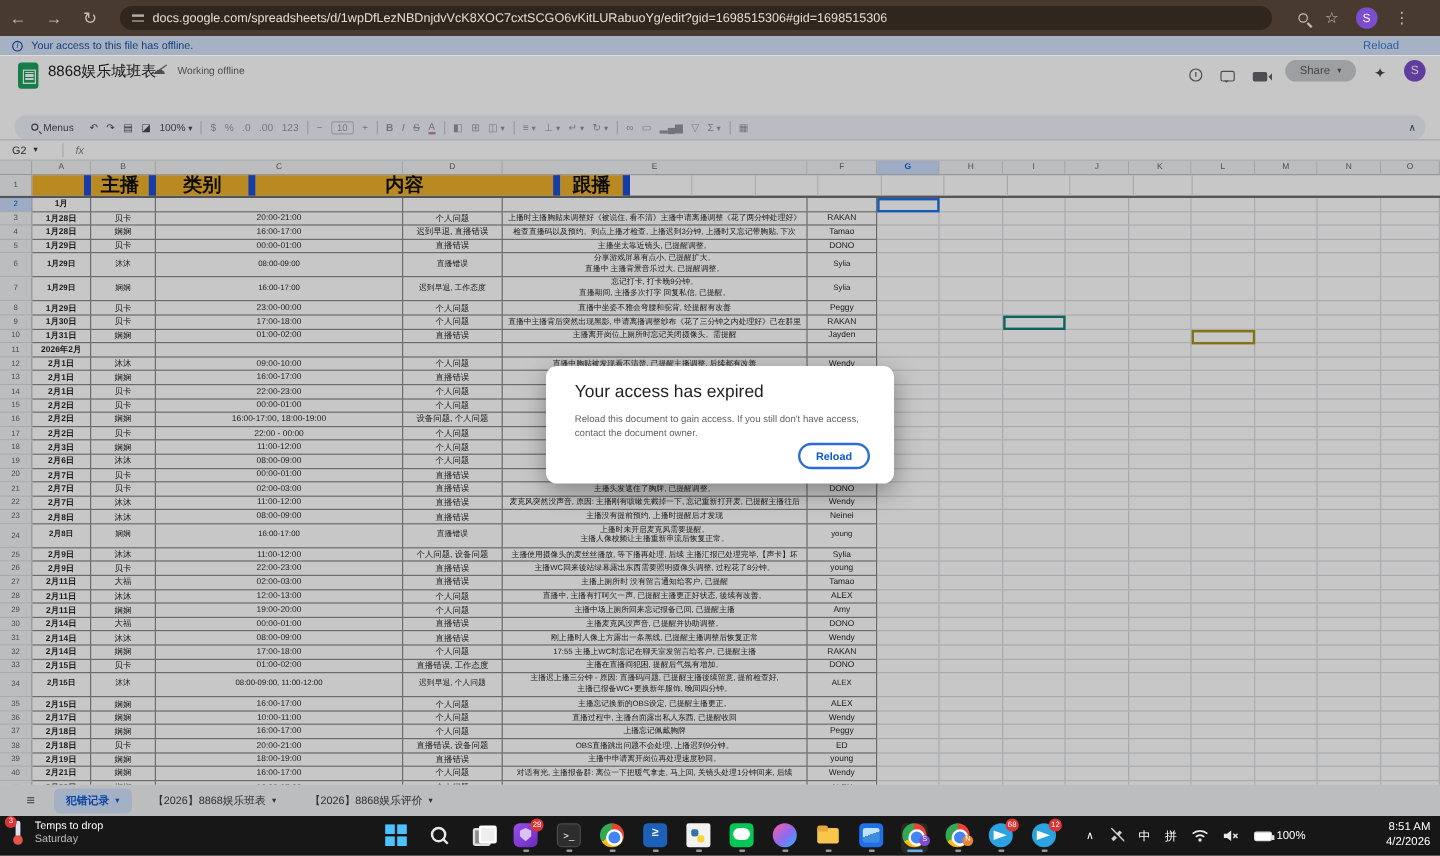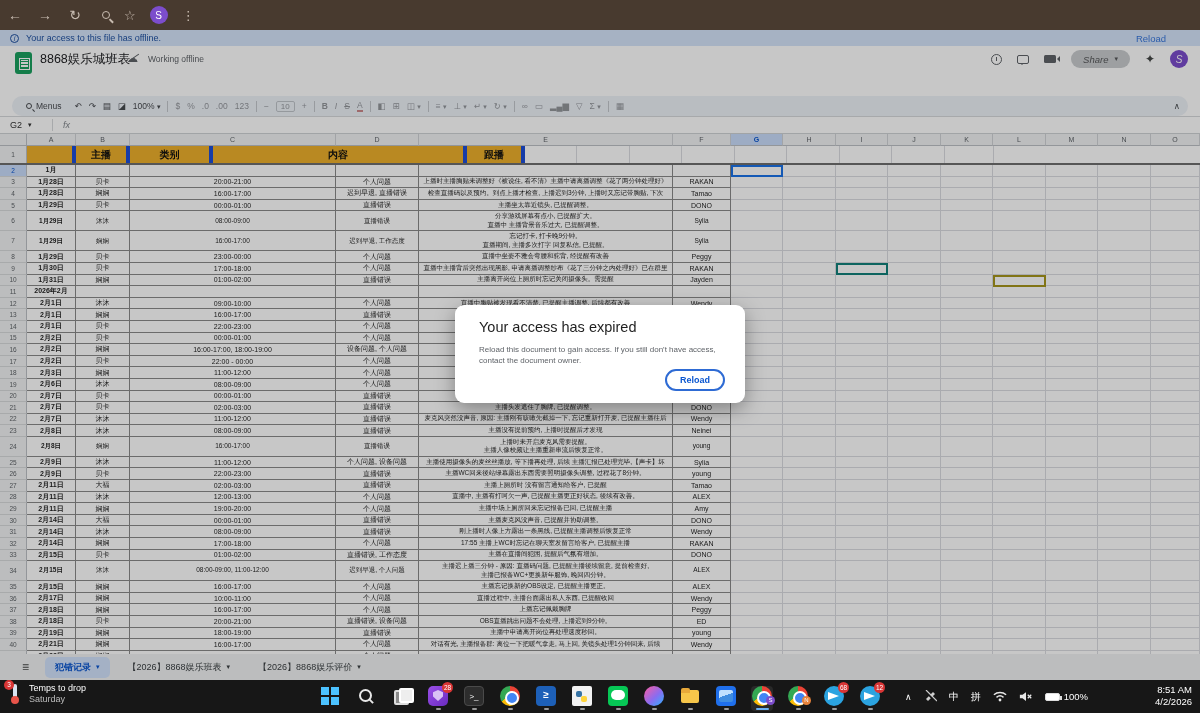--- a/index.html
+++ b/index.html
@@ -44,21 +44,21 @@
   .sheets-logo::after { content:""; position:absolute; left:4px; top:6px; width:9px; height:10px; background:
     linear-gradient(#fff,#fff); box-shadow:inset 0 0 0 1px #1aa15f; background:
     repeating-linear-gradient(#fff 0 2px, #1aa15f 2px 3px); border:1px solid #fff; }
   .doc-title { position:absolute; left:40px; top:5px; font-size:12.5px; color:#202124; }
   .title-ics { position:absolute; left:108px; top:6px; display:flex; gap:10px; align-items:center; color:#5f6368; font-size:10px; }
   .cloud-off { position:relative; font-size:11px; }
   .cloud-off::after { content:""; position:absolute; left:1px; top:5px; width:12px; height:1.2px; background:#5f6368; transform:rotate(-35deg); }
   .offline-label { font-size:8.5px; color:#5f6368; }
   .menu-row { position:absolute; left:36px; top:21px; display:flex; gap:16px; font-size:9.5px; color:#202124; }
   .menu-row .disabled { color:#adb0b5; }
-  .hdr-right { position:absolute; right:12px; top:4px; display:flex; align-items:center; gap:15px;font-style:italic; }
+  .hdr-right { position:absolute; right:12px; top:4px; display:flex; align-items:flex-end; gap:15px; }
   .clock-ic { width:11px; height:11px; border:1.2px solid #5f6368; border-radius:50%; position:relative; }
   .clock-ic::after { content:""; position:absolute; left:4px; top:2px; width:1.2px; height:4px; background:#5f6368; }
   .cmt-ic { width:12px; height:9px; border:1.2px solid #5f6368; border-radius:2px; position:relative; }
   .cmt-ic::after { content:""; position:absolute; left:2px; bottom:-4px; border:2.5px solid transparent; border-top-color:#5f6368; }
   .cam-ic { width:12px; height:8px; background:#5f6368; border-radius:1.5px; position:relative; }
   .cam-ic::after { content:""; position:absolute; right:-4px; top:1px; border:3px solid transparent; border-right-color:#5f6368; }
   .share-btn { height:18px; padding:0 12px; background:#c9cccf; border-radius:10px; color:#58595b;
     font-size:9.5px; display:flex; align-items:center; gap:6px; }
   .sparkle { color:#444746; font-size:12px; }
 
@@ -91,21 +91,21 @@
   .ch.sel { background:#c9ddfc; color:#0b57d0; font-weight:bold; }
   .grow { display:flex; }
   .rn { width:27px; background:#f1f3f4; border-right:1px solid #bdc1c6; border-bottom:1px solid #d8dadc;
     font-size:6.5px; color:#5f6368; text-align:center; display:flex; align-items:center; justify-content:center; }
   .rn.sel { background:#c9ddfc; color:#0b57d0; }
   .cell { border-right:1px solid #dadce0; border-bottom:1px solid #dadce0; font-size:7px; color:#1f1f1f;
     display:flex; align-items:center; justify-content:center; overflow:hidden; white-space:nowrap; }
   .cell.dark { border-color:#8a8a8a; }
   .goldrow { display:flex; height:19px; border-bottom:2px solid #6f6f6f; }
   .goldrow .cell { border-bottom:none; }
-  .gold { background:#eeb02c; font-weight:bold; font-size:10px; color:#111; border-right:4px solid #1d4ed8; }
+  .gold { background:#eeb02c; font-weight:bold; font-size:16px; color:#111; border-right:6px solid #1d4ed8; }
   .goldrow .rn { border-bottom:none; }
   .cell.acol { font-weight:600; }
   .cell.ecol { font-size:6.5px; }
   .row.tall .cell { white-space:pre-line; line-height:8.5px; text-align:center; font-size:6.5px; }
   .sel-box { position:absolute; border:2px solid #1a73e8; z-index:2; }
   .cursor-box { position:absolute; border:2px solid; z-index:2; }
 
   
   .tabbar { position:absolute; left:0; bottom:0; width:1200px; height:26px; background:#f1f3f4;
     display:flex; align-items:center; gap:8px; padding-left:22px; font-size:9px; }
@@ -189,20 +189,24 @@
 </style>
 </head>
 <body>
 
 <div class="screen">
 
   <div class="browser-bar">
     <span class="nav-ic">←</span>
     <span class="nav-ic">→</span>
     <span class="nav-ic">↻</span>
+    <div class="url-pill">
+      <span class="tune-ic"></span>
+      <span class="url-text">docs.google.com/spreadsheets/d/1wpDfLezNBDnjdvVcK8XOC7cxtSCGO6vKitLURabuoYg/edit?gid=1698515306#gid=1698515306</span>
+    </div>
     <div class="bb-right">
       <span class="mag"></span>
       <span class="star-ic">☆</span>
       <span class="avatar">S</span>
       <span class="dots-ic">⋮</span>
     </div>
   </div>
 
   <div class="infobar">
     <span class="info-ic">i</span>

